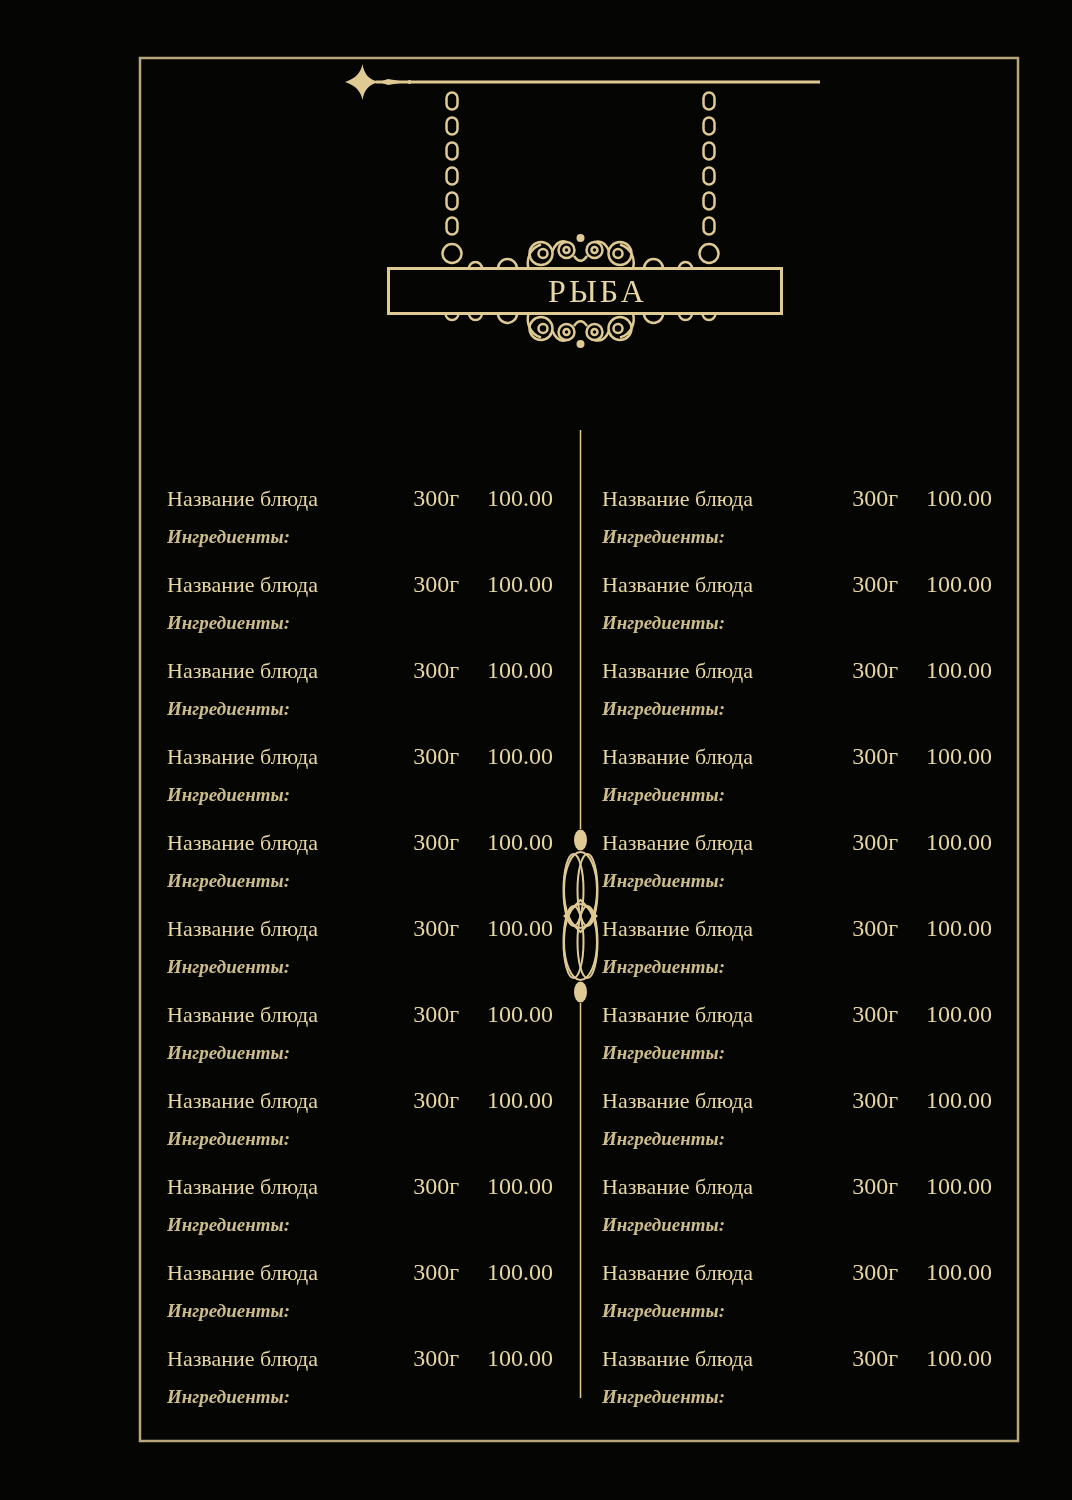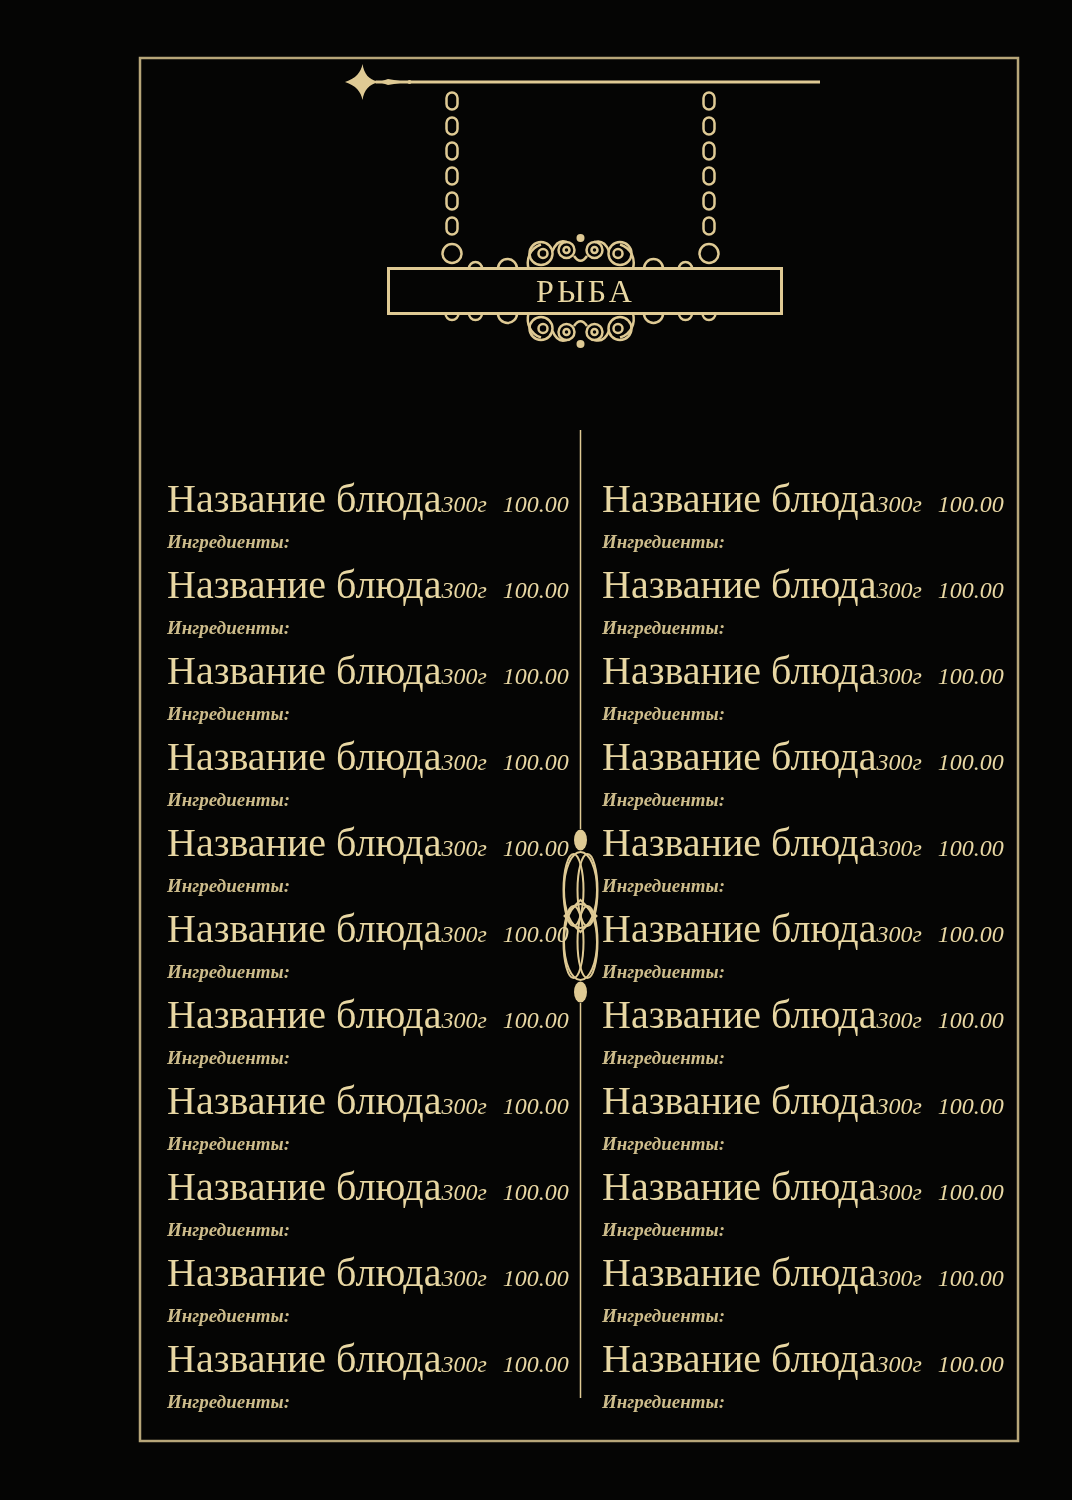--- a/index.html
+++ b/index.html
@@ -5,34 +5,34 @@
 <style>
   html,body { margin:0; padding:0; background:#000; }
   .page {
     position:relative; width:1072px; height:1500px; overflow:hidden;
     background: var(--background, #050504);
     font-family:"Liberation Serif","DejaVu Serif",serif;
   }
   .decor-layer { position:absolute; left:0; top:0; width:1072px; height:1500px; }
 
   .sign-title {
-    position:absolute; left:389px; top:270px; width:393px; height:43px;
+    position:absolute; left:401px; top:270px; width:393px; height:43px;
     display:flex; align-items:center; justify-content:center;
     font-size:32px; letter-spacing:3px;
     color: var(--text_gold, #e8d7a3);
   }
 
   .col { position:absolute; top:442px; }
   .col-left  { left:167px; width:386px; }
   .col-right { left:602px; width:390px; }
 
   .item { height:86px; }
   .item-head { display:flex; justify-content:space-between; align-items:baseline; line-height:34px; }
-  .dish-name  { font-size:40px; color: var(--text_gold, #e8d7a3); white-space:nowrap;margin-top:40px; }
-  .dish-price { font-size:24px; color: var(--text_gold, #e8d7a3); display:inline-flex; gap:16px; white-space:nowrap;font-style:italic; }
+  .dish-name  { font-size:22px; color: var(--text_gold, #e8d7a3); white-space:nowrap;margin-top:40px; }
+  .dish-price { font-size:24px; color: var(--text_gold, #e8d7a3); display:inline-flex; gap:28px; white-space:nowrap; }
   .ingredients {
     margin-top:10px; line-height:22px;
     font-size:19px; font-style:italic; font-weight:bold;
     color: var(--dim_gold, #cdbc8b);
   }
 </style>
 </head>
 <body>
 
 <div class="page">

